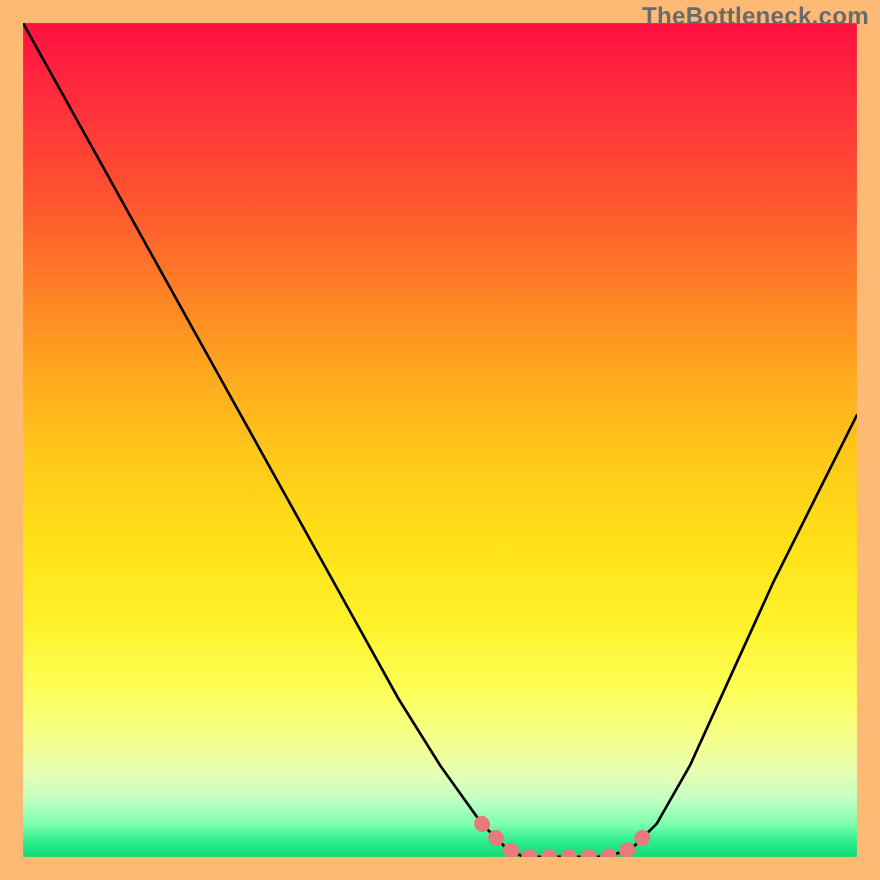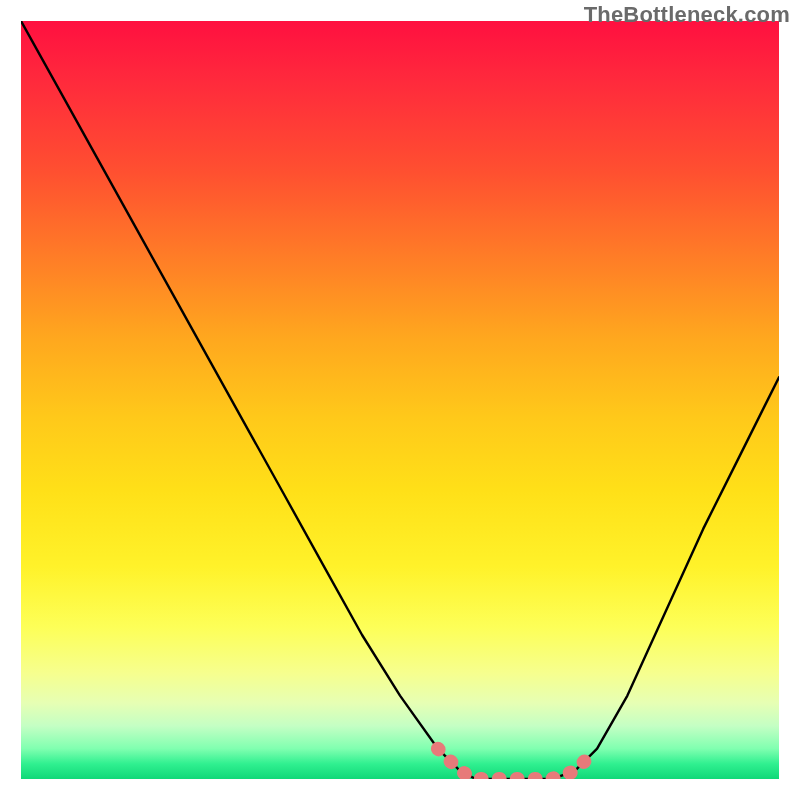--- a/index.html
+++ b/index.html
@@ -7,21 +7,21 @@
     padding: 0;
     width: 800px;
     height: 800px;
     background: #000000;
     overflow: hidden;
   }
   .stage {
     position: relative;
     width: 800px;
     height: 800px;
-    background: #ffffff;
+    background: #fdba74;
   }
   .plot-area {
     position: absolute;
     left: 21px;
     top: 21px;
     width: 758px;
     height: 758px;
     overflow: hidden;
   }
   .gradient-bg {

